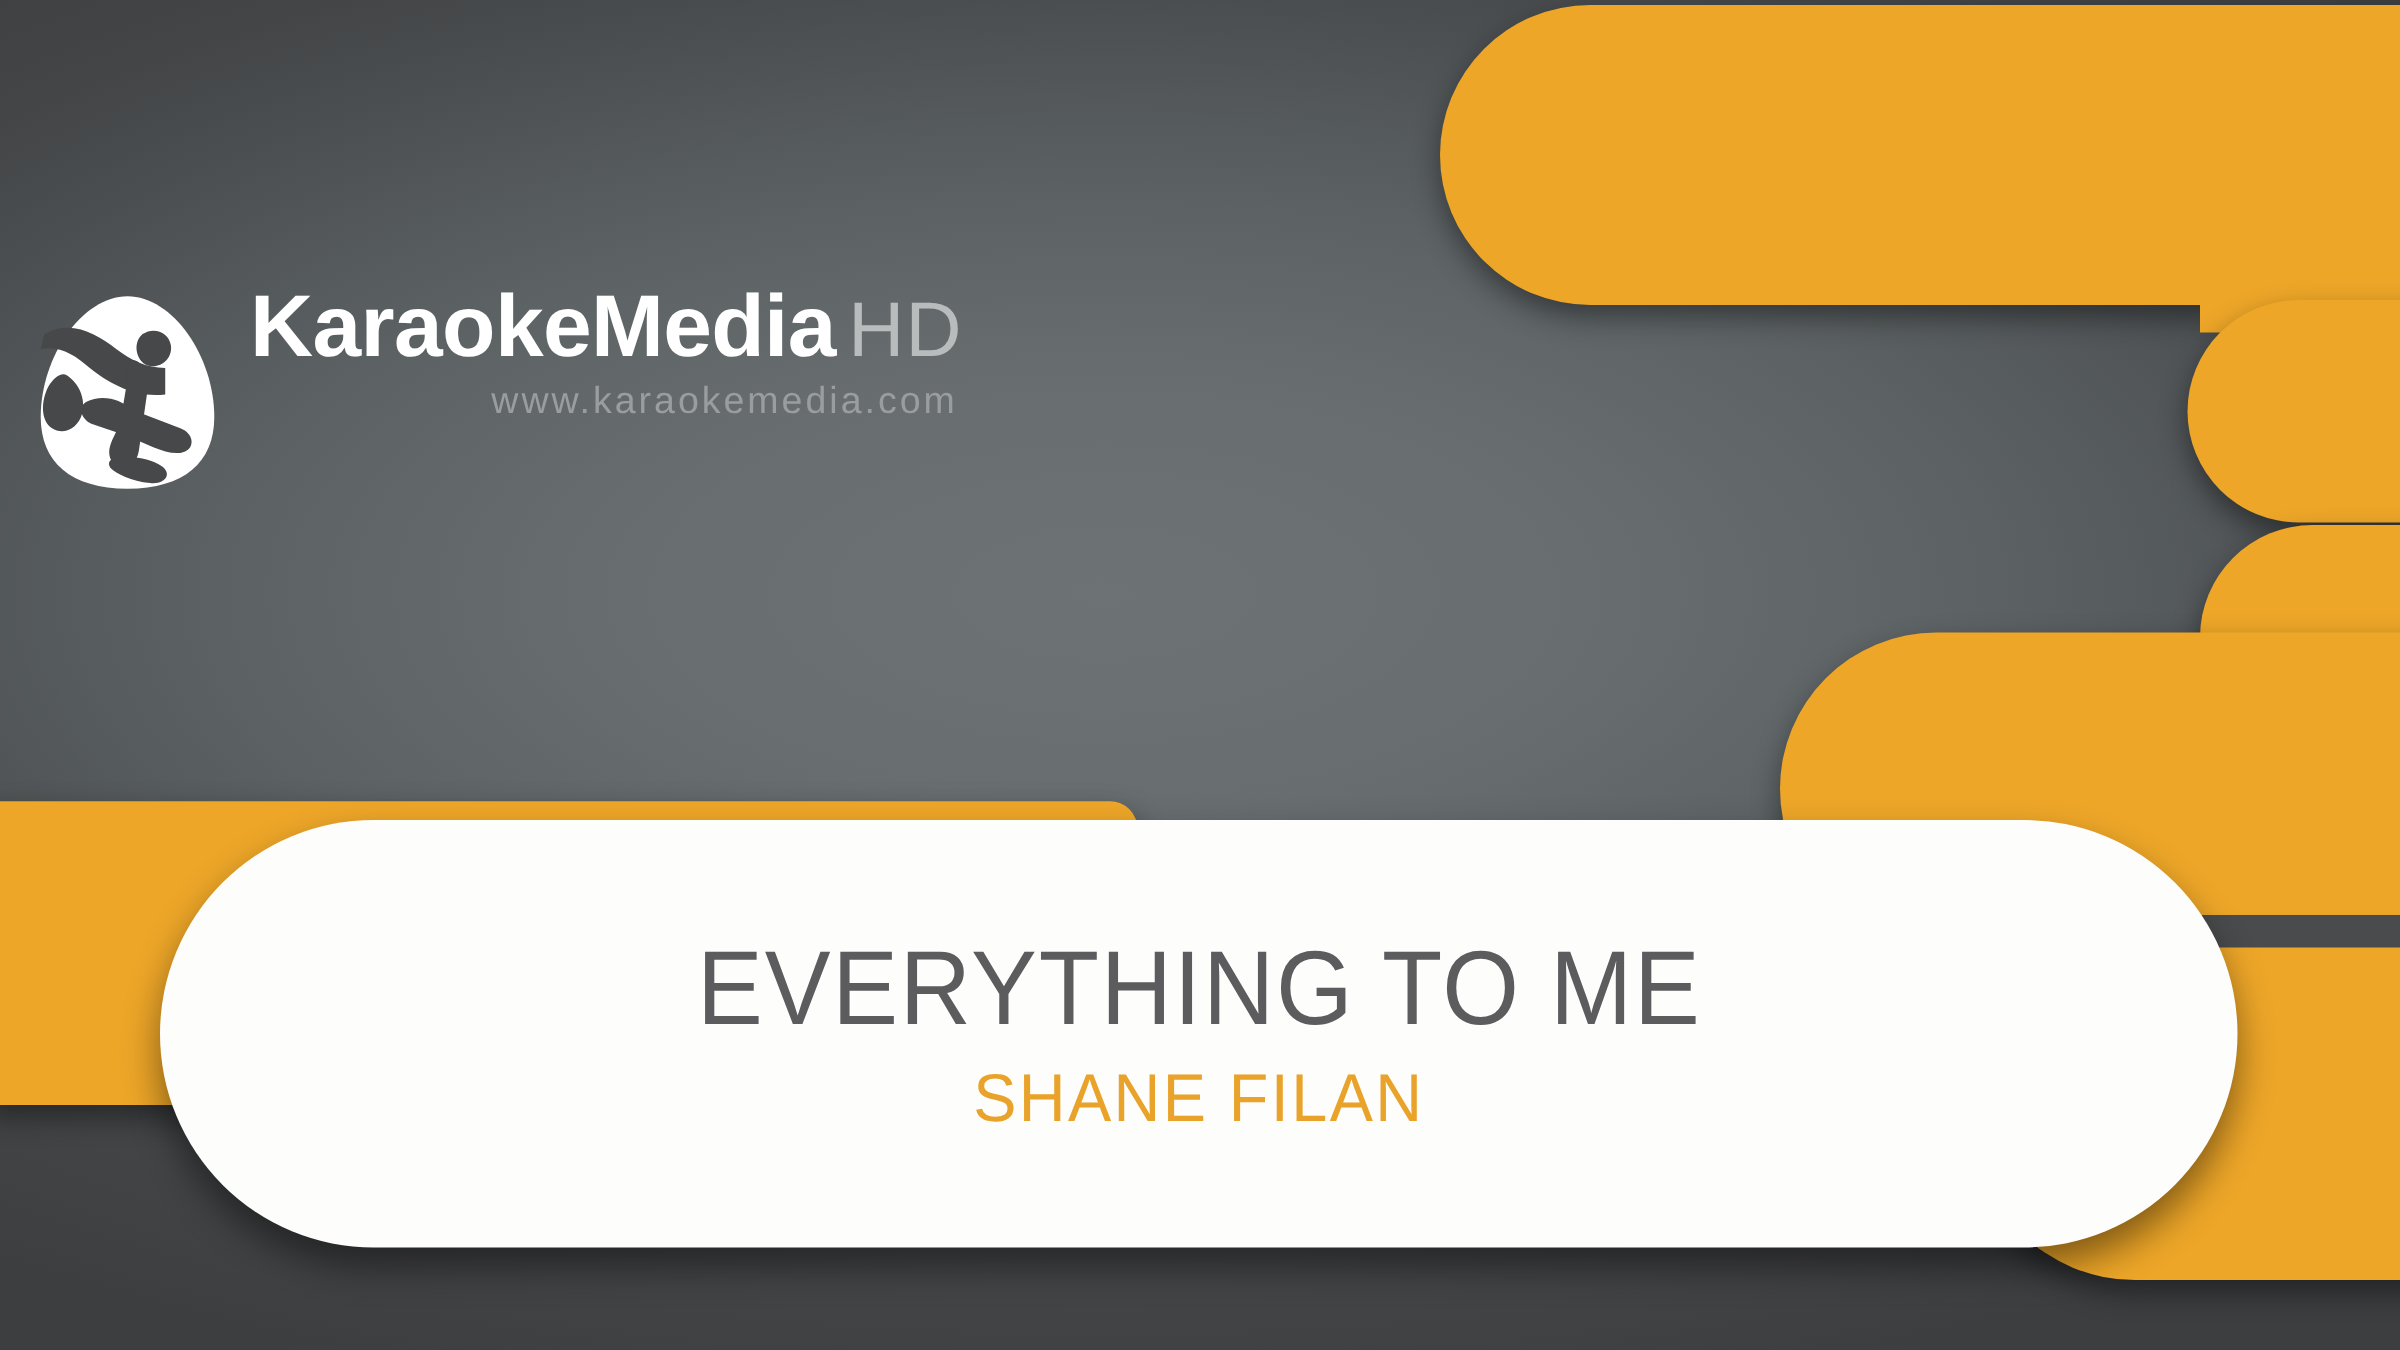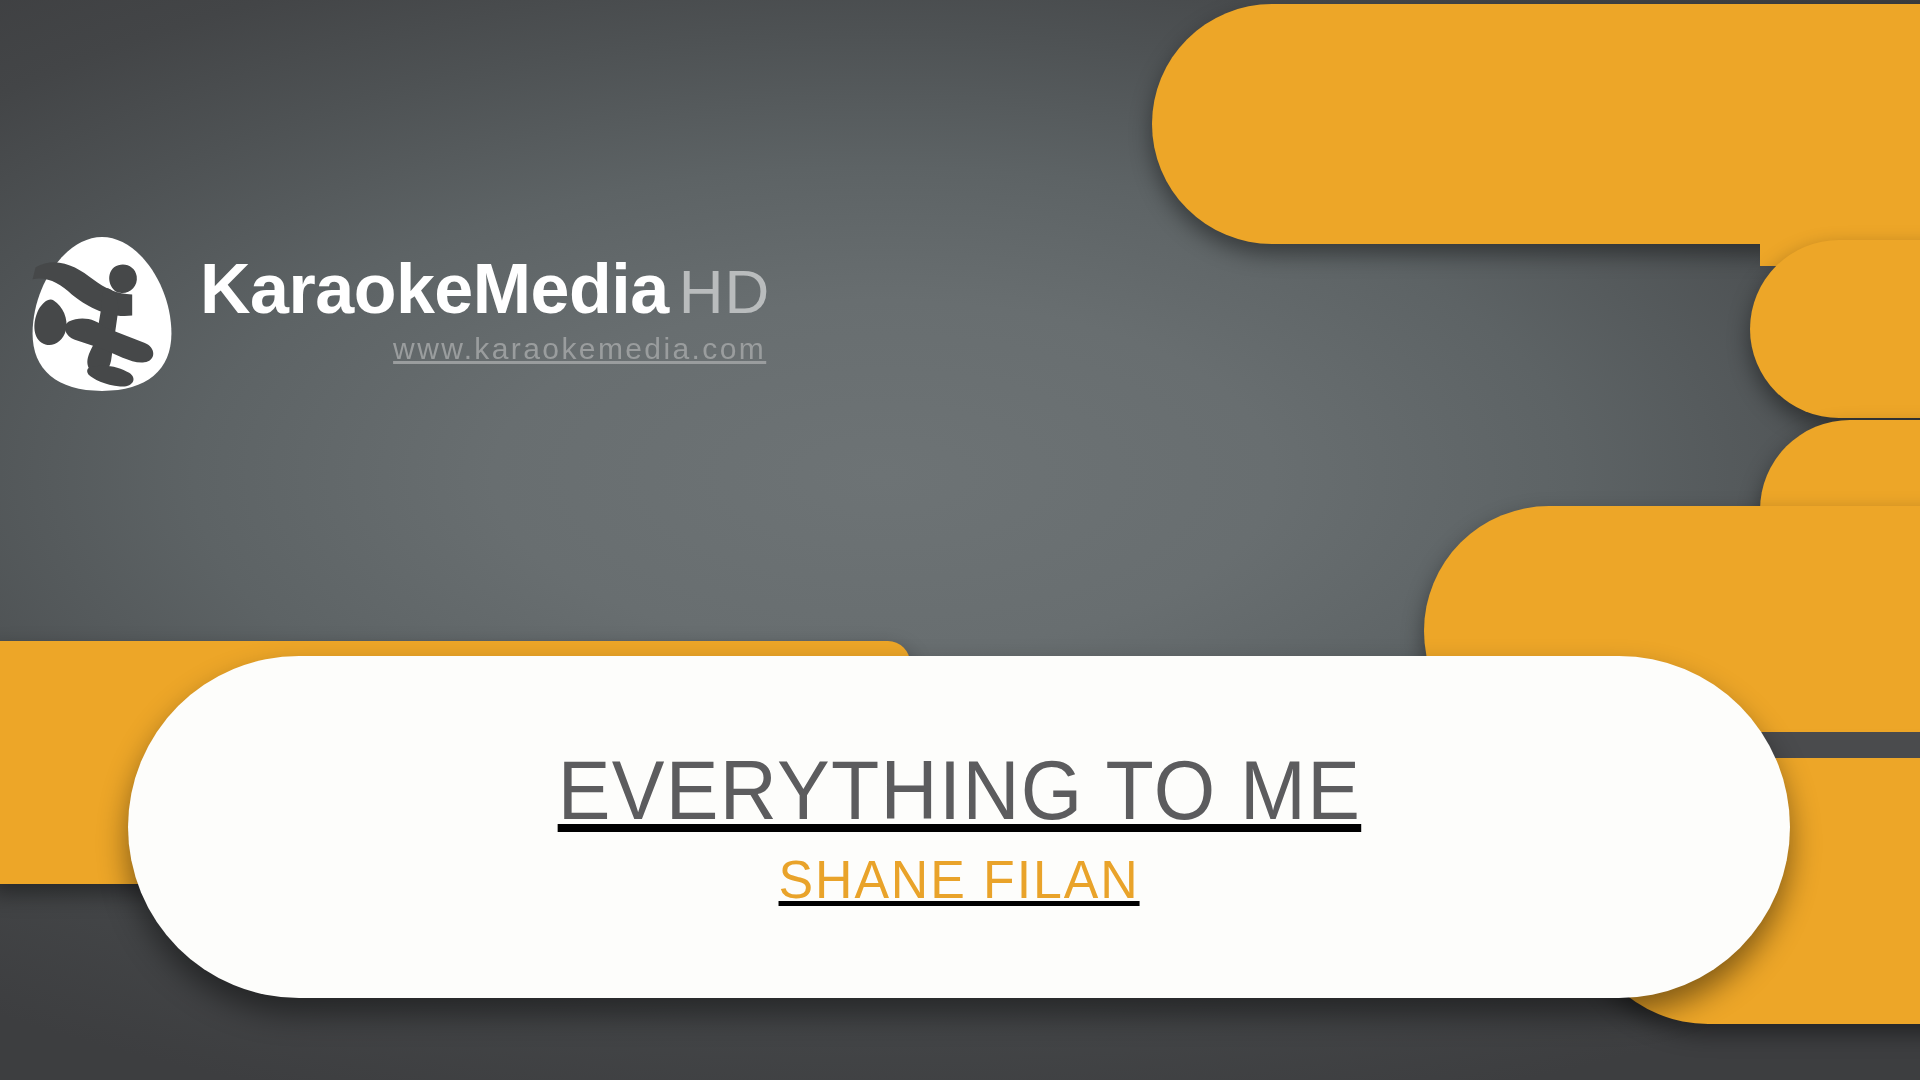--- a/index.html
+++ b/index.html
@@ -109,21 +109,20 @@
     top: 656px;
     width: 1662px;
     height: 342px;
     background: #fdfdfb;
     border-radius: 171px;
     box-shadow: 0 16px 30px rgba(0,0,0,0.45);
     display: flex;
     flex-direction: column;
     align-items: center;
     justify-content: center;
-    text-decoration: underline;
   }
   #song-title {
     color: #5c5c5e;
     font-size: 84px;
     letter-spacing: 1.5px;
     line-height: 1;
     font-weight: 400;
     white-space: nowrap;
     margin: 0 0 6px 0;
     transform: scaleX(0.94);
@@ -138,21 +137,21 @@
     margin: 14px 0 0 0;
     transform: scaleX(0.96);
   }
 
   
   #brand {
     position: absolute;
     left: 26px;
     top: 222px;
     display: flex;
-    align-items: center;
+    align-items: flex-start;
   }
   #brand-mark {
     width: 152px;
     height: 160px;
     flex: 0 0 auto;
     margin-top: 12px;
   }
   #brand-text-wrap {
     margin-left: 22px;
     margin-top: 4px;
@@ -177,21 +176,20 @@
     line-height: 1;
     margin-left: 10px;
   }
   #brand-url {
     color: #9a9d9e;
     font-size: 30px;
     letter-spacing: 2.4px;
     text-align: right;
     margin-top: 8px;
     margin-right: 4px;
-    text-decoration: underline;
   }
 </style>
 </head>
 <body>
 
 <div id="stage">
 
   <div class="shape sh-shadow" id="pill-top"></div>
   <div class="shape" id="pill-top-tail"></div>
   <div class="shape sh-shadow" id="pill-right-1"></div>

